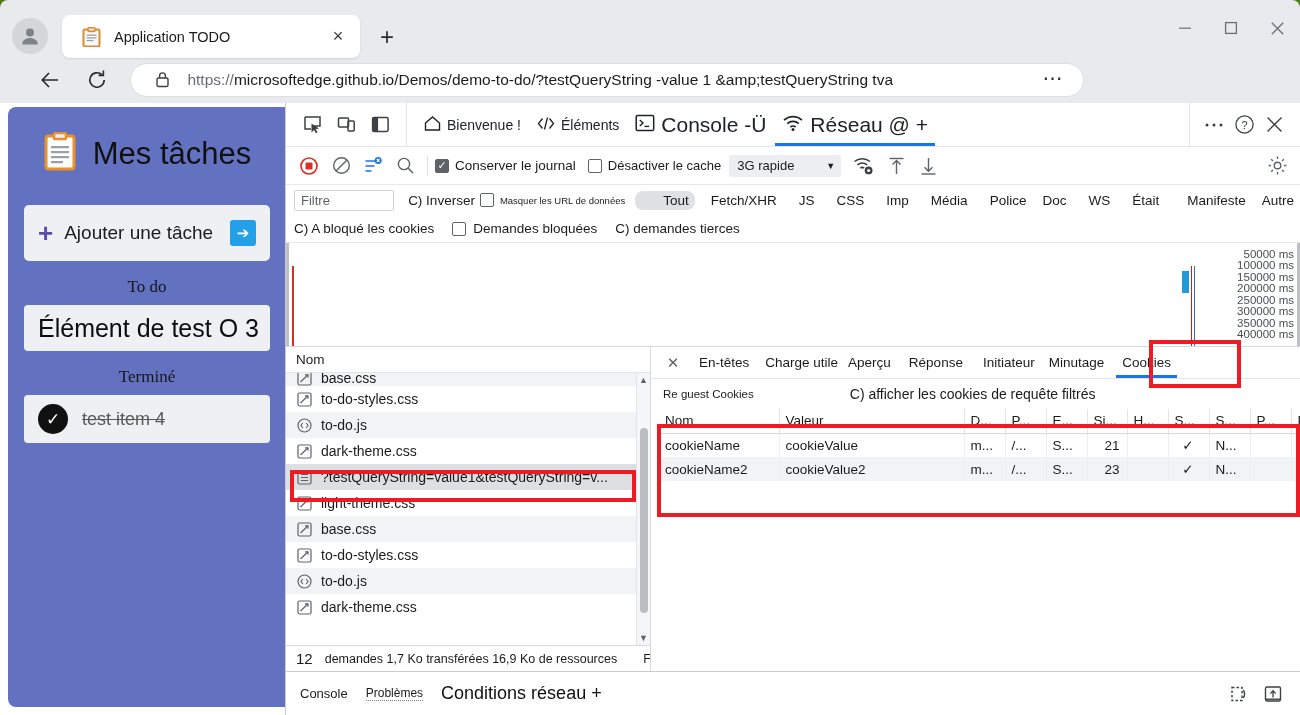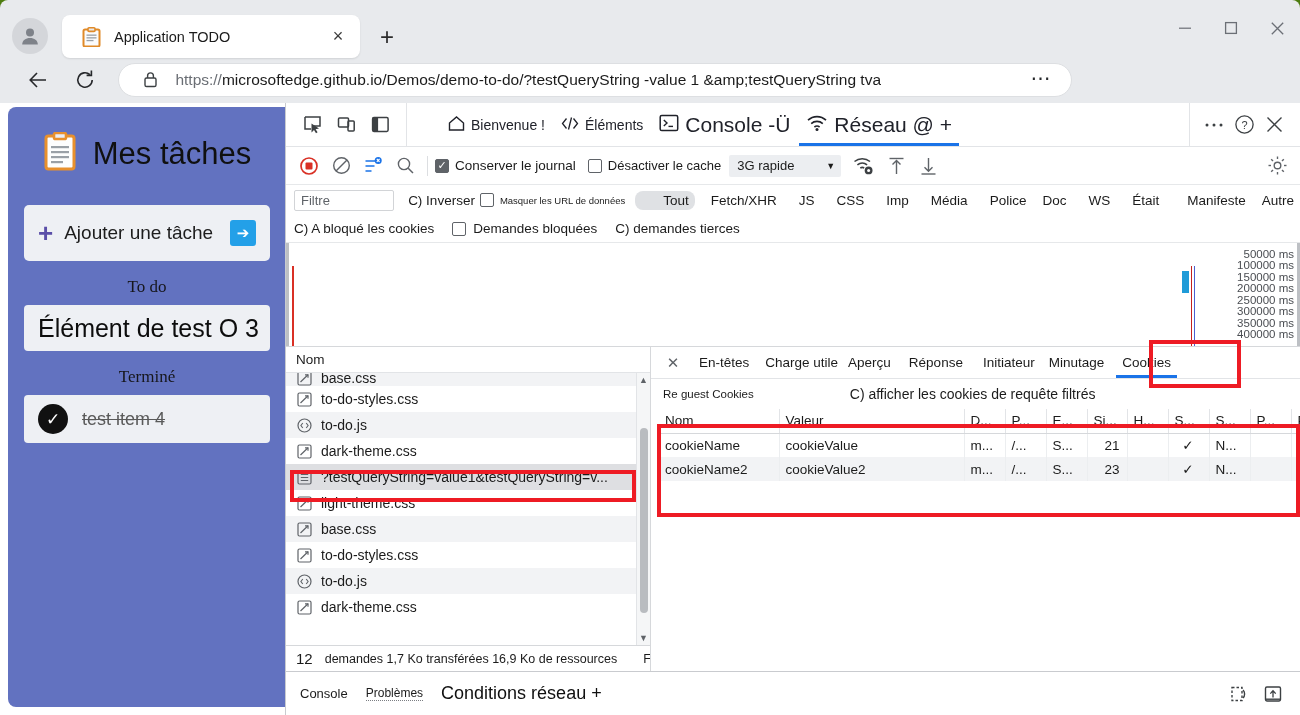--- a/index.html
+++ b/index.html
@@ -78,21 +78,21 @@
     position: absolute; right: 0; top: 0;
     height: 56px; display: flex; align-items: center;
   }
   .win-btn {
     width: 46px; height: 40px;
     display: flex; align-items: center; justify-content: center;
     color: #6b6f76; cursor: pointer;
   }
 
   .navbar {
-    position: absolute; left: 4px; top: 56px;
+    position: absolute; left: 16px; top: 56px;
     width: 1068px; height: 47px;
     display: flex; align-items: center;
   }
   .nav-icon {
     width: 36px; height: 36px;
     display: flex; align-items: center; justify-content: center;
     color: #26282b; cursor: pointer;
   }
   .nav-back { margin-left: 18px; }
   .nav-reload { margin-left: 16px; }
@@ -218,21 +218,20 @@
     border-left: 1px solid #c9cbcf;
     display: flex; flex-direction: column;
   }
 
   .dt-tabbar {
     height: 44px;
     display: flex; align-items: center;
     border-bottom: 1px solid #e2e4e7;
     background: #ffffff;
     flex: 0 0 auto;
-    gap: 24px;
   }
   .dt-dock-icons {
     display: flex; align-items: center; gap: 6px;
     padding-left: 12px; padding-right: 12px;
     height: 100%;
     border-right: 1px solid #e2e4e7;
   }
   .dt-icon-btn {
     width: 28px; height: 28px;
     display: flex; align-items: center; justify-content: center;

